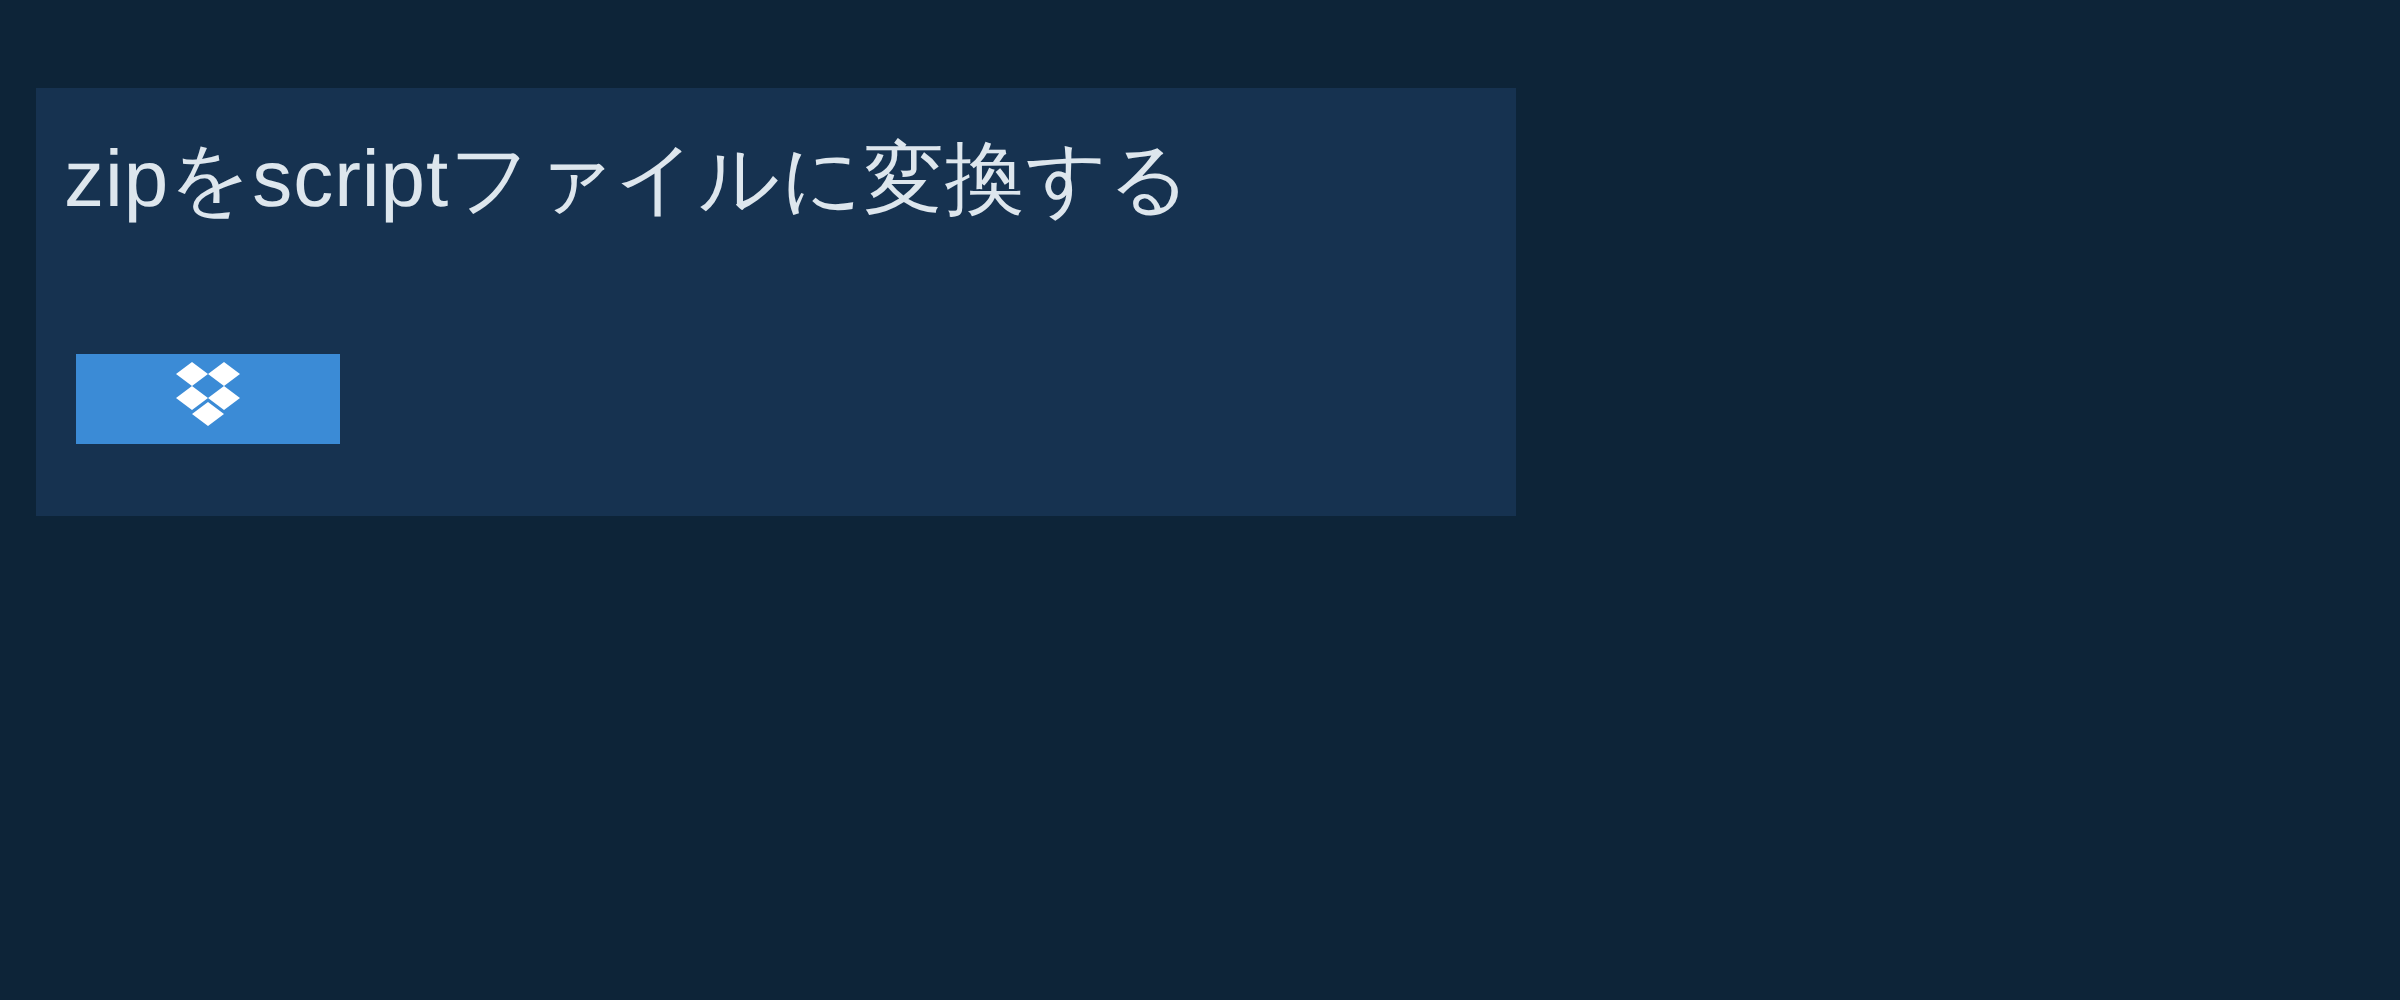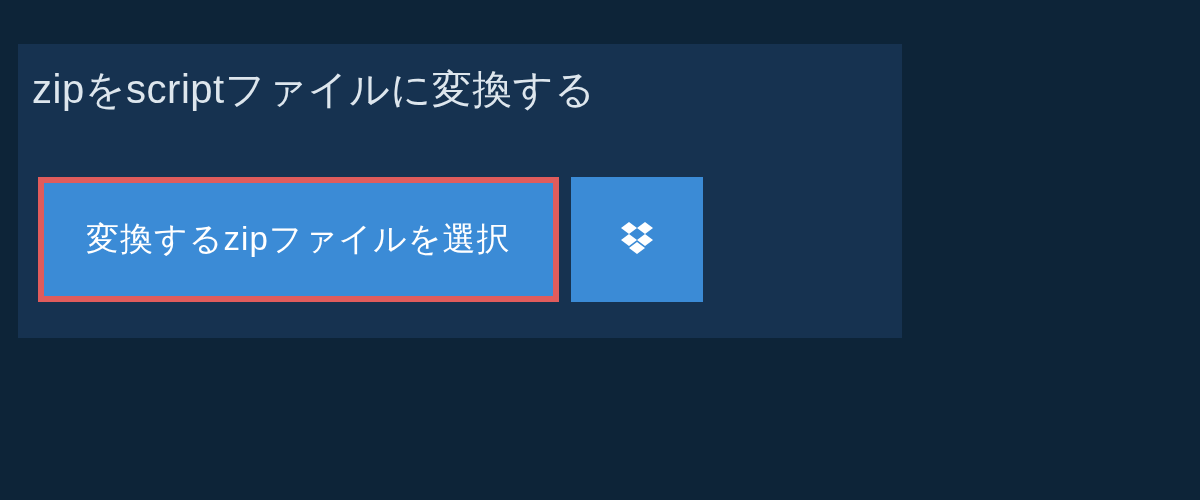--- a/index.html
+++ b/index.html
@@ -10,21 +10,21 @@
     body {
       background-color: #0d2438;
       font-family: -apple-system, BlinkMacSystemFont, "Segoe UI", "Hiragino Sans", "Meiryo", sans-serif;
       width: 1200px;
       height: 500px;
       overflow: hidden;
     }
     .panel {
       background-color: #163250;
       margin: 44px 0 0 18px;
-      width: 884px;
+      width: 740px;
       padding: 0 0 36px 0;
     }
     .title-wrapper {
       display: inline-block;
       padding: 18px 28px 18px 14px;
       background-color: #163250;
     }
     .title {
       color: #dde6ed;
       font-size: 40px;
@@ -66,23 +66,20 @@
     }
   </style>
 </head>
 <body>
 
 <div class="panel">
   <div class="title-wrapper">
     <h1 class="title">zipをscriptファイルに変換する</h1>
   </div>
   <div class="button-row">
-    <div class="select-button">
-      <span>変換するzipファイルを選択</span>
-    </div>
     <div class="dropbox-button">
       <span>
         <svg viewBox="0 0 40 40">
           <path d="M12 4 L20 10 L12 16 L4 10 Z M28 4 L36 10 L28 16 L20 10 Z M12 16 L20 22 L12 28 L4 22 Z M28 16 L36 22 L28 28 L20 22 Z M12 30 L20 24 L28 30 L20 36 Z"></path>
         </svg>
       </span>
     </div>
   </div>
 </div>
 

